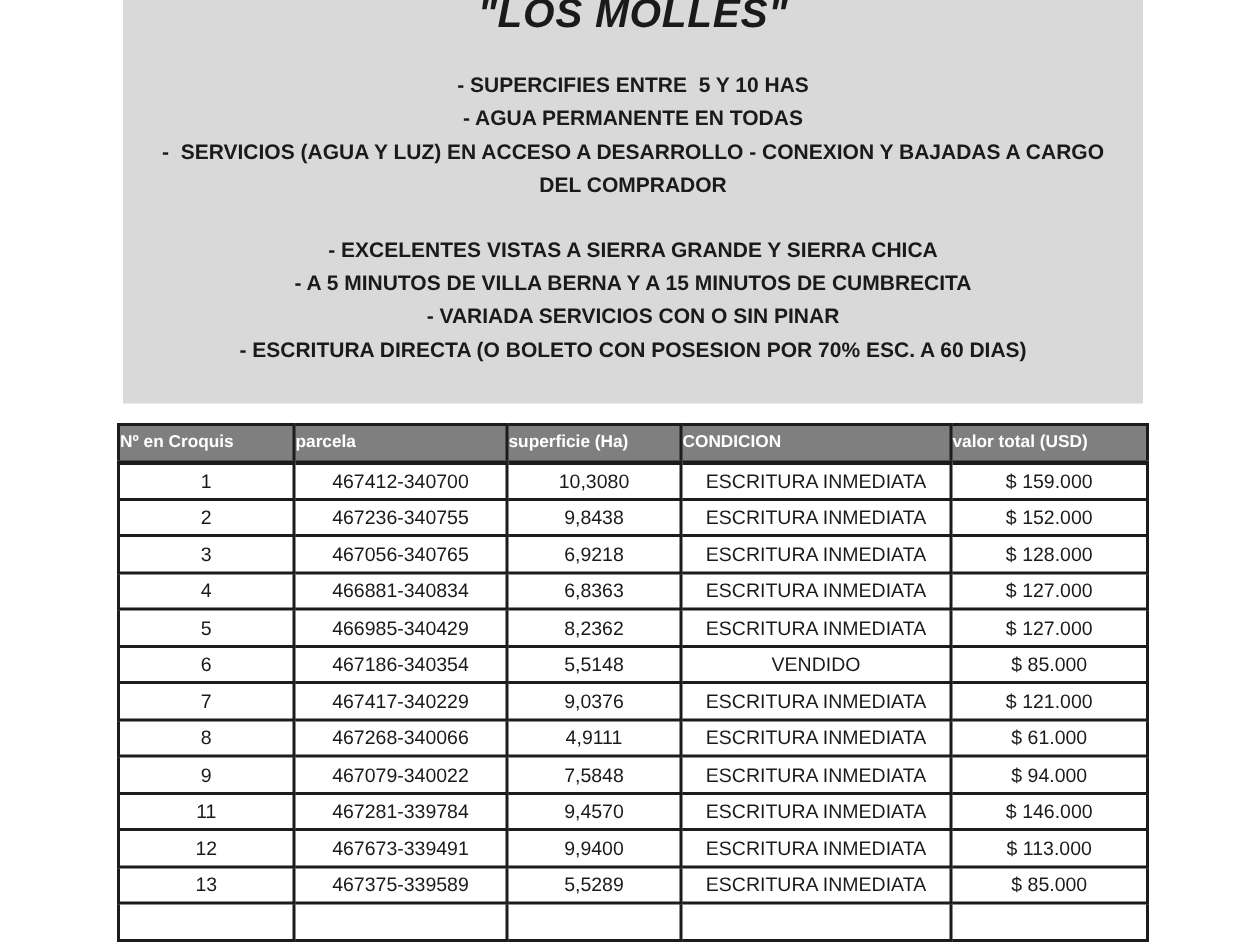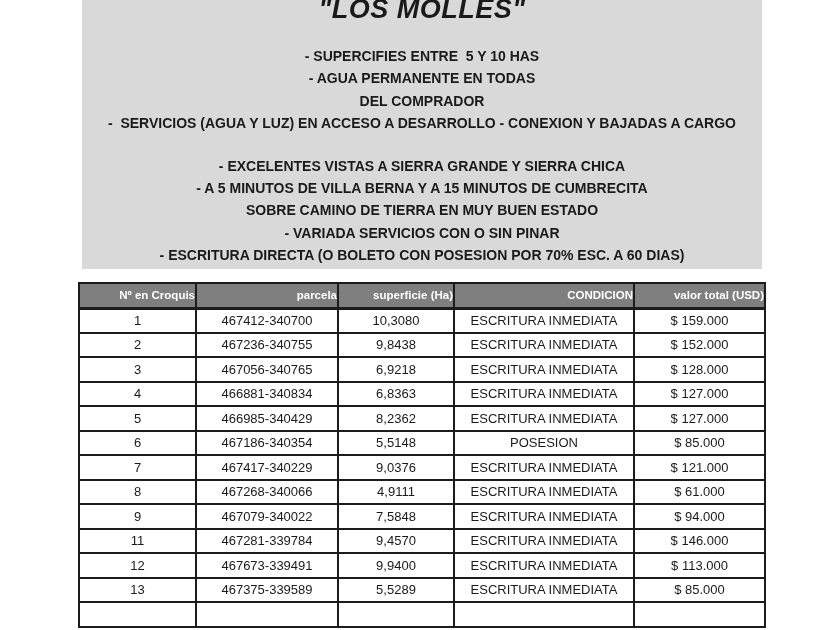--- a/index.html
+++ b/index.html
@@ -23,42 +23,41 @@
   .bullet-group{width:100%;}
   .bullet-group + .bullet-group{margin-top:20px;}
   .bullet-line{width:100%;text-align:center;font-size:14px;font-weight:bold;
     line-height:22.4px;white-space:pre;}
 
   
   table.parcels{position:absolute;left:78px;top:282px;width:688px;
     border-collapse:collapse;table-layout:fixed;border:2px solid var(--border);}
   col.c0{width:117px}col.c1{width:142px}col.c2{width:116px}col.c3{width:180px}col.c4{width:131px}
   .parcels th{height:25px;background:var(--header-bg);color:var(--header-text);
-    font-size:11.5px;font-weight:bold;text-align:right;vertical-align:middle;
+    font-size:11.5px;font-weight:bold;text-align:left;vertical-align:middle;
     border:2px solid var(--border);border-bottom:3px solid var(--border);padding:0;}
   .parcels td{height:24.5px;background:#ffffff;font-size:13px;text-align:center;
     vertical-align:middle;border:2px solid var(--border);padding:0;white-space:pre;}
 </style>
 </head>
 <body>
 
 <div class="page">
   <div class="panel">
     <div class="title">"LOS MOLLES"</div>
     <div class="bullets">
         <div class="bullet-group">
           <div class="bullet-line">- SUPERCIFIES ENTRE  5 Y 10 HAS</div>
           <div class="bullet-line">- AGUA PERMANENTE EN TODAS</div>
+          <div class="bullet-line">-  SERVICIOS (AGUA Y LUZ) EN ACCESO A DESARROLLO - CONEXION Y BAJADAS A CARGO</div>
           <div class="bullet-line">DEL COMPRADOR</div>
-          <div class="bullet-line">-  SERVICIOS (AGUA Y LUZ) EN ACCESO A DESARROLLO - CONEXION Y BAJADAS A CARGO</div>
         </div>
         <div class="bullet-group">
           <div class="bullet-line">- EXCELENTES VISTAS A SIERRA GRANDE Y SIERRA CHICA</div>
           <div class="bullet-line">- A 5 MINUTOS DE VILLA BERNA Y A 15 MINUTOS DE CUMBRECITA</div>
-          <div class="bullet-line">SOBRE CAMINO DE TIERRA EN MUY BUEN ESTADO</div>
           <div class="bullet-line">- VARIADA SERVICIOS CON O SIN PINAR</div>
           <div class="bullet-line">- ESCRITURA DIRECTA (O BOLETO CON POSESION POR 70% ESC. A 60 DIAS)</div>
         </div>
       </div>
   </div>
 
   <table class="parcels">
     <colgroup>
       <col class="c0">
         <col class="c1">
@@ -108,21 +107,21 @@
           <td class="c0">5</td>
           <td class="c1">466985-340429</td>
           <td class="c2">8,2362</td>
           <td class="c3">ESCRITURA INMEDIATA</td>
           <td class="c4">$ 127.000</td>
         </tr>
         <tr>
           <td class="c0">6</td>
           <td class="c1">467186-340354</td>
           <td class="c2">5,5148</td>
-          <td class="c3">POSESION</td>
+          <td class="c3">VENDIDO</td>
           <td class="c4">$ 85.000</td>
         </tr>
         <tr>
           <td class="c0">7</td>
           <td class="c1">467417-340229</td>
           <td class="c2">9,0376</td>
           <td class="c3">ESCRITURA INMEDIATA</td>
           <td class="c4">$ 121.000</td>
         </tr>
         <tr>

